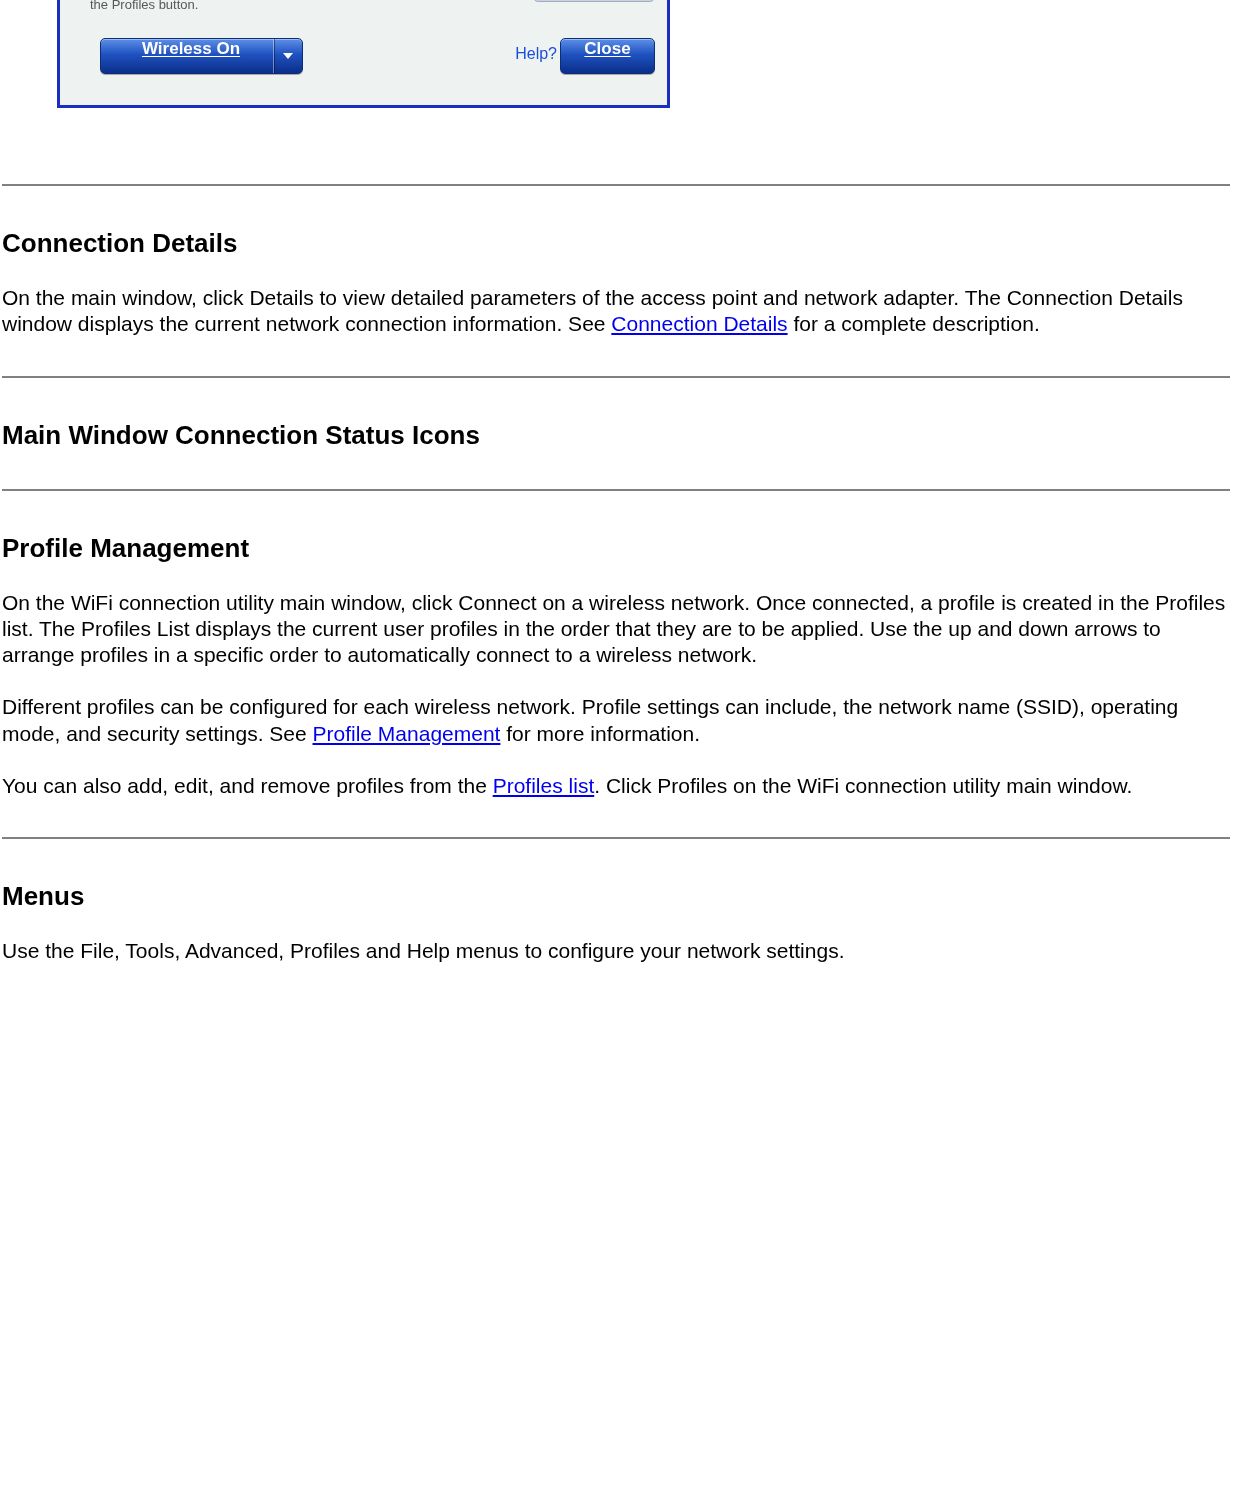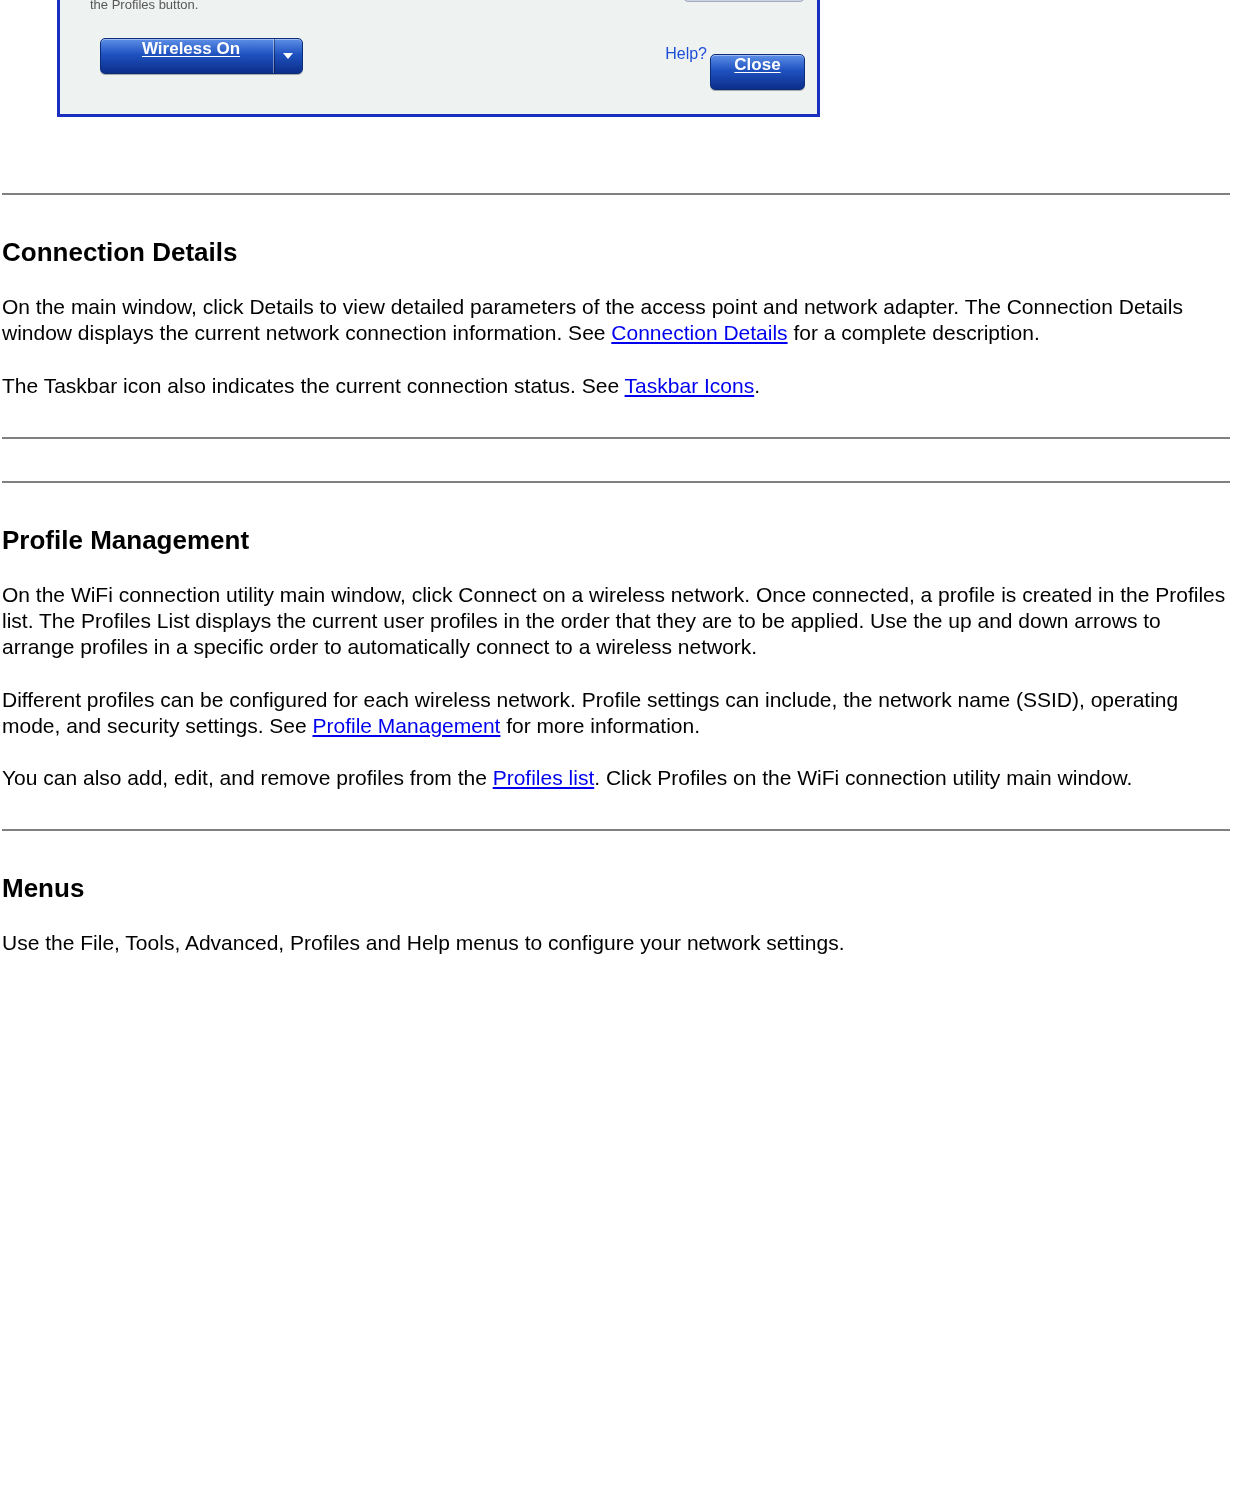--- a/index.html
+++ b/index.html
@@ -14,26 +14,25 @@
     min-height: 1505px;
     box-sizing: border-box;
   }
   .page {
     padding: 0 0 0 0;
   }
 
   
   .dialog-wrap {
     margin-left: 57px;
-    width: 763px;
+    width: 613px;
     border: 3px solid #1a2ec0;
     border-top: none;
     background: #eef2f1;
     box-sizing: border-box;
-    padding-bottom: 9px;
   }
   .dialog-inner {
     position: relative;
     height: 105px;
     background: #eef2f1;
   }
   .profiles-hint {
     position: absolute;
     left: 30px;
     top: -3px;
@@ -88,21 +87,20 @@
     color: #1d4ed8;
     font-size: 16px;
   }
   .btn-close {
     position: absolute;
     right: 12px;
     top: 38px;
     width: 93px;
     text-decoration: underline;
     text-underline-offset: 2px;
-    margin-top: 16px;
   }
   .btn-disabled-top {
     position: absolute;
     right: 12px;
     top: -30px; 
     width: 120px;
     height: 30px;
     border-radius: 5px;
     background: linear-gradient(#e6eaf2, #c8cfdb);
     border: 1px solid #9aa6bb;
@@ -176,26 +174,24 @@
   <div class="content">
 
     <hr class="rule">
 
     <h2 class="section">Connection Details</h2>
 
     <p>
       <span>On the main window, click </span><b>Details</b><span> to view detailed parameters of the access point and network adapter. The </span><b>Connection Details</b><span> window displays the current network connection information. See </span><a href="#" class="doclink">Connection Details</a><span> for a complete description.</span>
     </p>
 
-    <p>
-      <span>The Taskbar icon also indicates the current connection status. See </span><a href="#" class="doclink">Taskbar Icons</a><span>.</span>
-    </p>
-
-    <hr class="rule">
-
+
+    <hr class="rule">
+
+    <h2 class="section">Main Window Connection Status Icons</h2>
 
 
     <hr class="rule">
 
     <h2 class="section">Profile Management</h2>
 
     <p>
       <span>On the WiFi connection utility main window, click </span><b>Connect</b><span> on a wireless network. Once connected, a profile is created in the Profiles list. The Profiles List displays the current user profiles in the order that they are to be applied. Use the up and down arrows to arrange profiles in a specific order to automatically connect to a wireless network.</span>
     </p>
 

